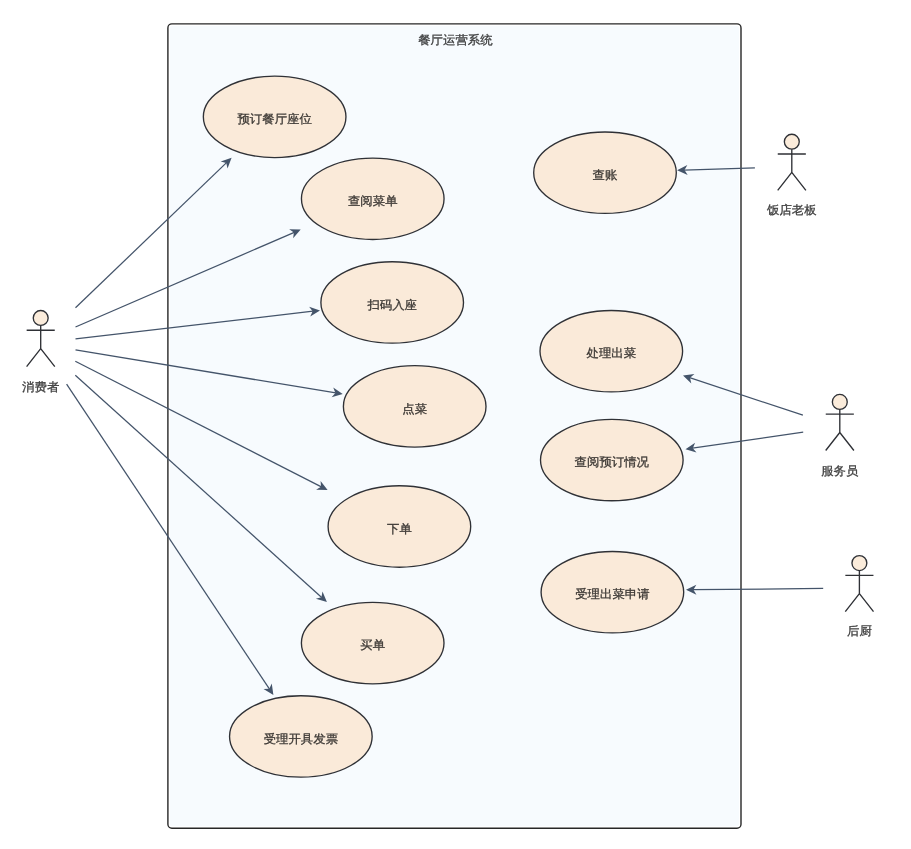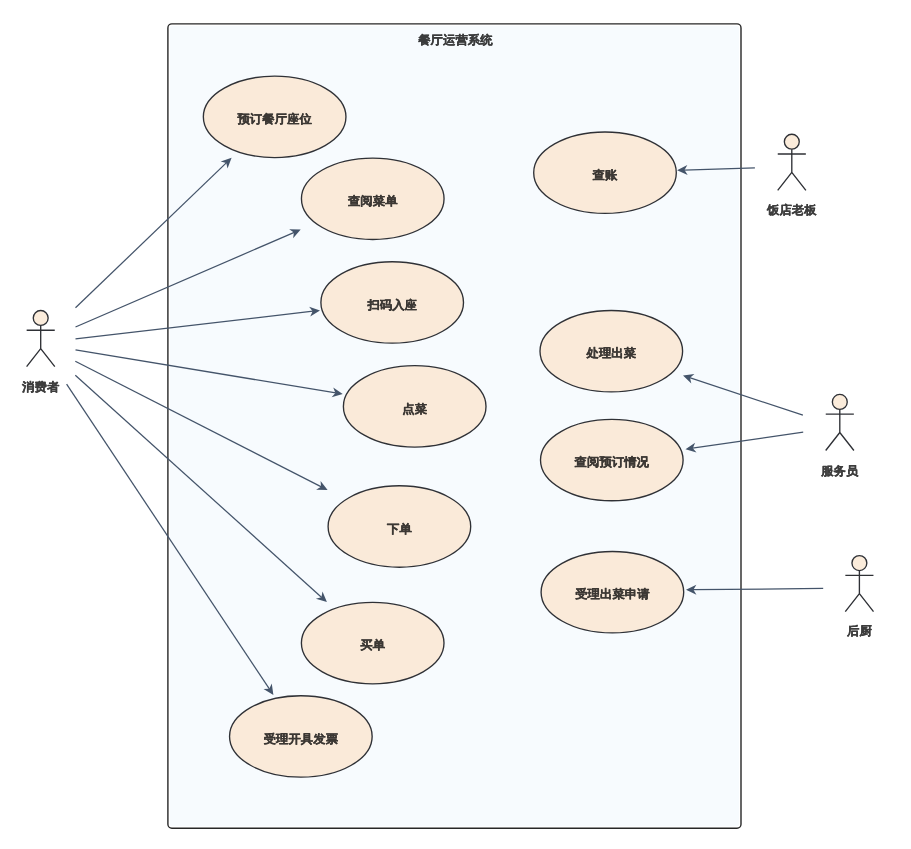--- a/index.html
+++ b/index.html
@@ -1,19 +1,19 @@
 <!DOCTYPE html>
 <html style="--label-color: #3a3a3a;"><head>
 <meta charset="utf-8">
 <title>餐厅运营系统</title>
 <style>
   html, body { margin:0; padding:0; background:#ffffff; }
   #page {
     position:relative; width:911px; height:849px; background:#ffffff;
-    overflow:hidden; font-family:"Liberation Sans", sans-serif;font-weight:bold;
+    overflow:hidden; font-family:"Liberation Sans", sans-serif;
   }
   svg#diagram { position:absolute; left:0; top:0; display:block; }
   .uc-label, .actor-label, .boundary-label {
     font-family:"Liberation Sans", sans-serif;
     font-size:12px;
     fill:var(--label-color, #3a3a3a);
     dominant-baseline:central;
     text-anchor:middle;
     white-space:pre;
     -webkit-font-smoothing:antialiased;

